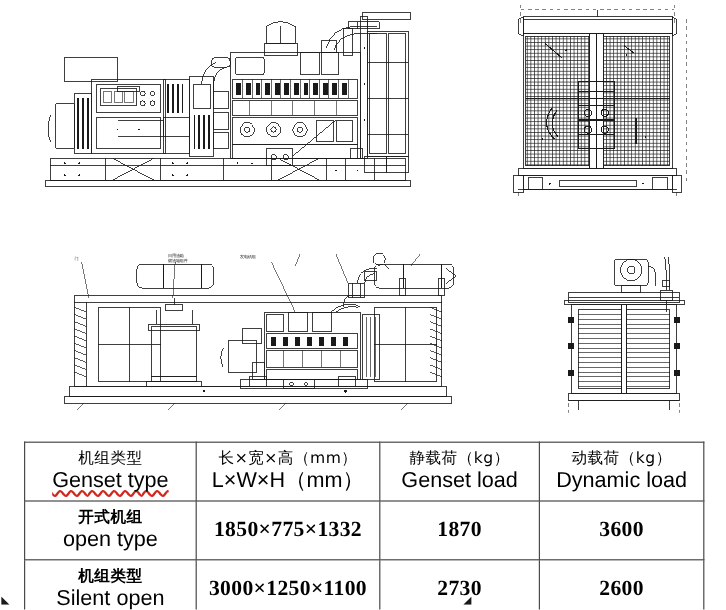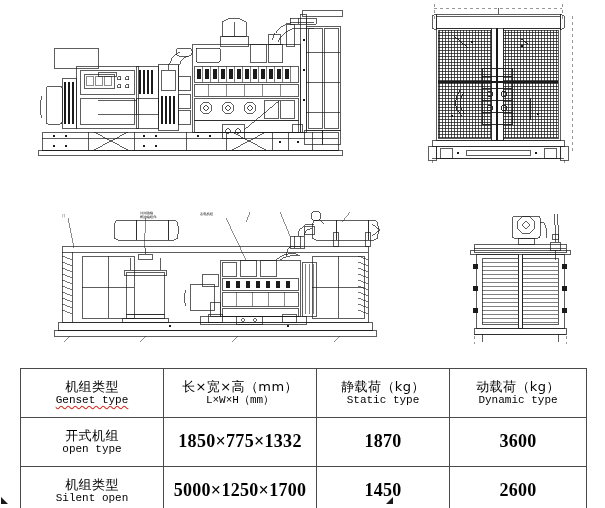--- a/index.html
+++ b/index.html
@@ -44,36 +44,36 @@
   .hdr-cell{height:44px;border-radius:14px;}
   .body-cell{height:44px;}
 
   .cn{
     font-family:"DejaVu Sans", sans-serif;
     font-size:13px;
     letter-spacing:.4px;
     display:block;
   }
   .en{
-    font-family:Liberation Mono, monospace;
-    font-size:11px;
+    font-family:Liberation Sans, sans-serif;
+    font-size:18px;
     display:block;
   }
   .en.spell{
     text-decoration:underline wavy #d02a1e;
     text-decoration-skip-ink:none;
     text-underline-offset:2px;
   }
   .val{
     font-family:"Liberation Serif", serif;
     font-size:18px;
     font-weight:bold;
     letter-spacing:.3px;
   }
-  .cn-b{font-weight:normal;}
+  .cn-b{font-weight:bold;}
 
   
   .callout{
     position:absolute;
     font-family:"DejaVu Sans", sans-serif;
     font-size:3.4px;
     line-height:1.25;
     color:#111;
     white-space:nowrap;
     letter-spacing:-.1px;
@@ -600,25 +600,25 @@
         <td class="hdr-cell">
           <span class="cn">机组类型</span>
           <span class="en spell">Genset type</span>
         </td>
         <td class="hdr-cell">
           <span class="cn">长×宽×高（mm）</span>
           <span class="en">L×W×H（mm）</span>
         </td>
         <td class="hdr-cell">
           <span class="cn">静载荷（kg）</span>
-          <span class="en">Static type</span>
+          <span class="en">Genset load</span>
         </td>
         <td class="hdr-cell">
           <span class="cn">动载荷（kg）</span>
-          <span class="en">Dynamic type</span>
+          <span class="en">Dynamic load</span>
         </td>
       </tr>
 
       <tr>
         <td class="body-cell">
           <span class="cn cn-b">开式机组</span>
           <span class="en">open type</span>
         </td>
         <td class="body-cell">
           <span class="val">1850×775×1332</span>
@@ -630,24 +630,24 @@
           <span class="val">3600</span>
         </td>
       </tr>
 
       <tr>
         <td class="body-cell">
           <span class="cn cn-b">机组类型</span>
           <span class="en">Silent  open</span>
         </td>
         <td class="body-cell">
-          <span class="val">5000×1250×1700</span>
-        </td>
-        <td class="body-cell">
-          <span class="val">1450</span>
+          <span class="val">3000×1250×1100</span>
+        </td>
+        <td class="body-cell">
+          <span class="val">2730</span>
         </td>
         <td class="body-cell">
           <span class="val">2600</span>
         </td>
       </tr>
     </tbody>
   </table>
 
   <div class="crop" id="crop-bl">
     <svg viewBox="0 0 7 7">

